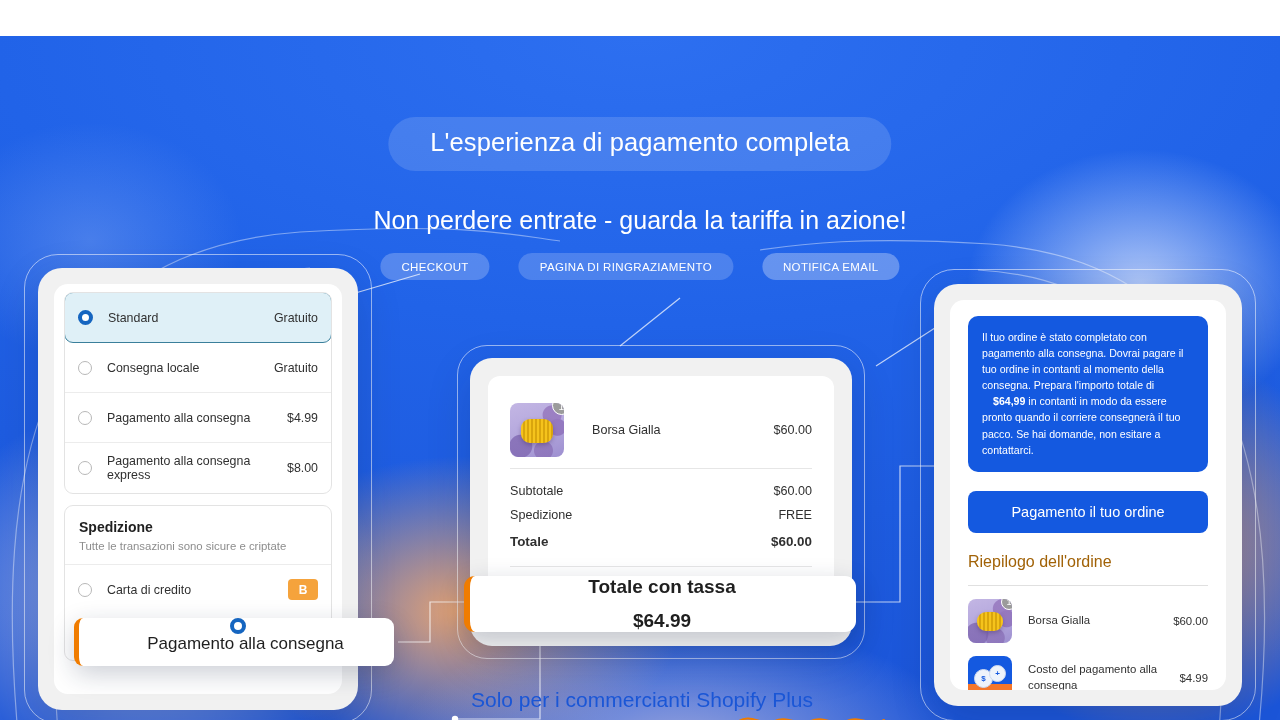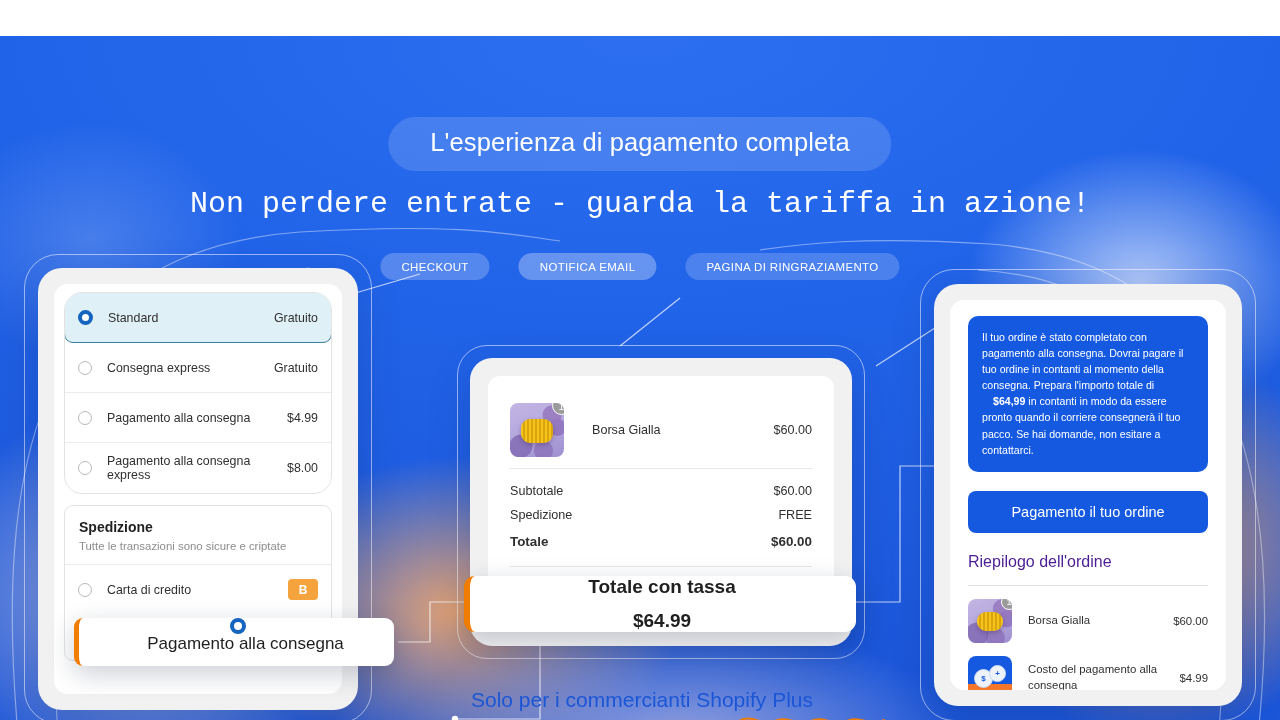--- a/index.html
+++ b/index.html
@@ -56,22 +56,22 @@
     top: 81px;
     padding: 11px 42px 14px;
     border-radius: 30px;
     background: rgba(255,255,255,.14);
     color: #fff;
     font-size: 25.5px; letter-spacing: .1px;
     white-space: nowrap;
   }
   .subtitle {
     position: absolute; left: 50%; transform: translateX(-50%);
-    top: 151px;
-    color: #fff; font-size: 30px; white-space: nowrap; font-family: Liberation Mono, monospace;
+    top: 170px;
+    color: #fff; font-size: 25px; white-space: nowrap;
   }
   .tabs {
     position: absolute; left: 50%; transform: translateX(-50%);
     top: 217px;
     display: flex; gap: 29px;
   }
   .tab {
     height: 27px; padding: 0 21px;
     border-radius: 14px;
     display: flex; align-items: center; justify-content: center;
@@ -100,21 +100,21 @@
   #left-frame { left: 38px; top: 232px; width: 320px; height: 442px; border-radius: 24px; }
   #left-ring  { left: 24px; top: 218px; width: 348px; height: 470px; }
   .phone-inner {
     position: absolute; left: 16px; top: 16px; right: 16px; bottom: 16px;
     background: #fff; border-radius: 14px; overflow: hidden;
   }
 
   .opt-card {
     margin: 8px 10px 0;
     border: 1px solid #e3e3e3;
-    border-radius: 18px;
+    border-radius: 9px;
     overflow: hidden;
     background: #fff;
   }
   .opt-row {
     display: flex; align-items: center;
     height: 50px;
     padding: 0 13px;
     border-bottom: 1px solid #ececec;
     font-size: 12.4px; color: #303030;
   }
@@ -242,21 +242,21 @@
     font-size: 10.6px; line-height: 1.52;
   }
   .notice b { font-weight: bold; padding-left: 11px; }
   .cta {
     margin-top: 19px; height: 42px;
     background: #1459e0; color: #fff;
     border-radius: 8px;
     display: flex; align-items: center; justify-content: center;
     font-size: 14.5px;
   }
-  .r-head { margin-top: 20px; font-size: 16px; color: #4c1d95; }
+  .r-head { margin-top: 20px; font-size: 16px; color: #a16207; }
   .r-sep { height: 1px; background: #e0e0e0; margin-top: 14px; }
   .r-row { display: flex; align-items: center; padding: 13px 0 0; }
   .r-name { margin-left: 16px; font-size: 11.4px; color: #303030; flex: 1; line-height: 1.35; }
   .r-price { font-size: 11.4px; color: #303030; }
   .coin-ico {
     position: relative; width: 44px; height: 44px; border-radius: 8px;
     overflow: hidden; flex: none;
     background: linear-gradient(180deg, #1459e0 0 64%, #f4762a 64% 100%);
   }
   .coin {
@@ -312,41 +312,41 @@
     <circle cx="455" cy="683" r="3.2" fill="#ffffff"></circle>
   </svg>
 
   <div class="title-pill">L'esperienza di pagamento completa</div>
   <div class="subtitle">Non perdere entrate - guarda la tariffa in azione!</div>
 
   <div class="tabs">
     <div class="tab is-active">
       <span>CHECKOUT</span>
     </div>
+    <div class="tab">
+      <span>PAGINA DI RINGRAZIAMENTO</span>
+    </div>
     <div class="tab t3">
       <span>NOTIFICA EMAIL</span>
-    </div>
-    <div class="tab">
-      <span>PAGINA DI RINGRAZIAMENTO</span>
     </div>
   </div>
 
   <div class="frame-ring" id="left-ring"></div>
   <div class="frame" id="left-frame">
     <div class="phone-inner">
 
       <div class="opt-card">
         <div class="opt-row sel">
           <span class="radio on"></span>
           <span class="opt-label">Standard</span>
           <span class="opt-price">Gratuito</span>
         </div>
         <div class="opt-row">
           <span class="radio"></span>
-          <span class="opt-label">Consegna express</span>
+          <span class="opt-label">Consegna locale</span>
           <span class="opt-price">Gratuito</span>
         </div>
         <div class="opt-row">
           <span class="radio"></span>
           <span class="opt-label">Pagamento alla consegna</span>
           <span class="opt-price">$4.99</span>
         </div>
         <div class="opt-row">
           <span class="radio"></span>
           <span class="opt-label">Pagamento alla consegna express</span>

